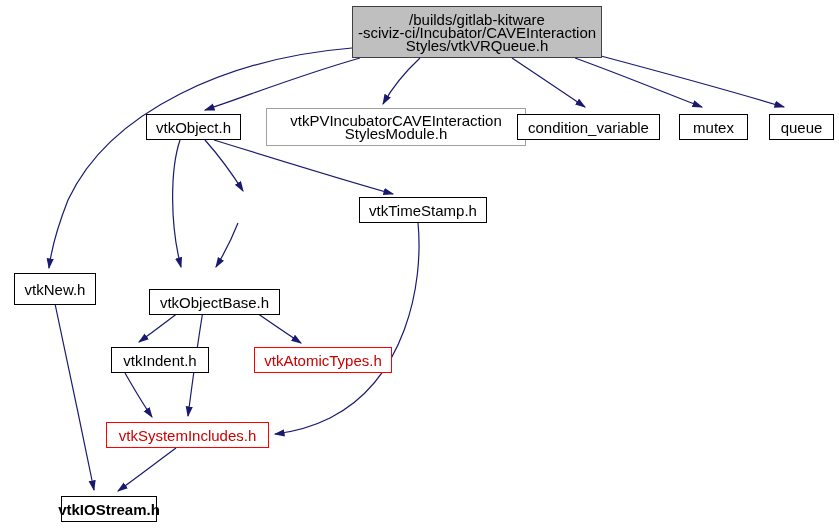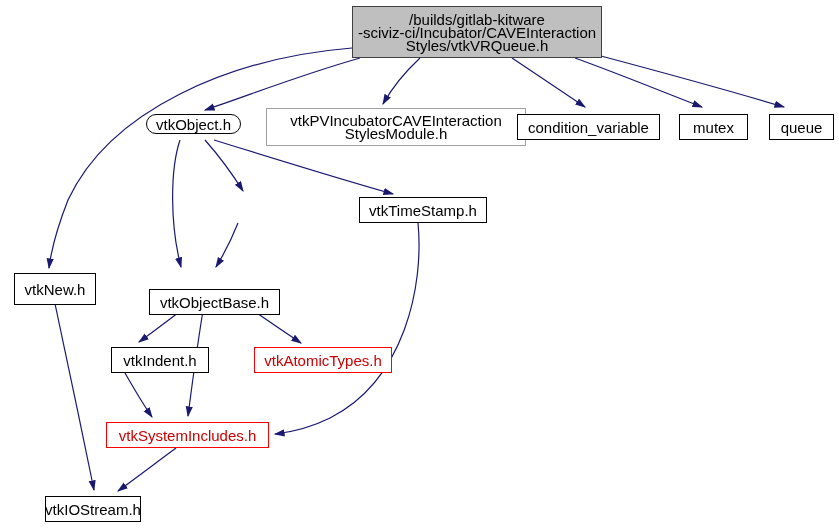--- a/index.html
+++ b/index.html
@@ -96,21 +96,21 @@
       <path d="M 54,299 C 64,347 82,430 94,490"></path>
 
       <path d="M 176,448 C 157,462 136,478 118,491"></path>
     </g>
   </svg>
 
   <div class="node root" style="left:352px; top:6px; width:250px; height:52px;">/builds/gitlab-kitware
 -sciviz-ci/Incubator/CAVEInteraction
 Styles/vtkVRQueue.h</div>
 
-  <div class="node" style="left:146px; top:114px; width:95px; height:20px;border-radius:10px;">vtkObject.h</div>
+  <div class="node" style="left:146px; top:114px; width:95px; height:26px;">vtkObject.h</div>
 
   <div class="node module" style="left:266px; top:108px; width:260px; height:38px;">vtkPVIncubatorCAVEInteraction
 StylesModule.h</div>
 
   <div class="node" style="left:679px; top:114px; width:69px; height:26px;">mutex</div>
 
   <div class="node" style="left:517px; top:114px; width:143px; height:26px;">condition_variable</div>
 
   <div class="node" style="left:769px; top:114px; width:65px; height:26px;">queue</div>
 
@@ -120,15 +120,15 @@
   <div class="node" style="left:14px; top:273px; width:82px; height:32px;">vtkNew.h</div>
 
   <div class="node" style="left:149px; top:289px; width:131px; height:26px;">vtkObjectBase.h</div>
 
   <div class="node" style="left:79px; top:347px; width:98px; height:26px;margin-left:32px;">vtkIndent.h</div>
 
   <div class="node redbox" style="left:254px; top:347px; width:138px; height:26px;">vtkAtomicTypes.h</div>
 
   <div class="node redbox" style="left:106px; top:422px; width:163px; height:26px;">vtkSystemIncludes.h</div>
 
-  <div class="node" style="left:45px; top:496px; width:96px; height:26px;">vtkIOStream.h</div>
+  <div class="node" style="left:61px; top:496px; width:96px; height:26px;font-weight:bold;">vtkIOStream.h</div>
 
 </div>
 
 </body></html>

